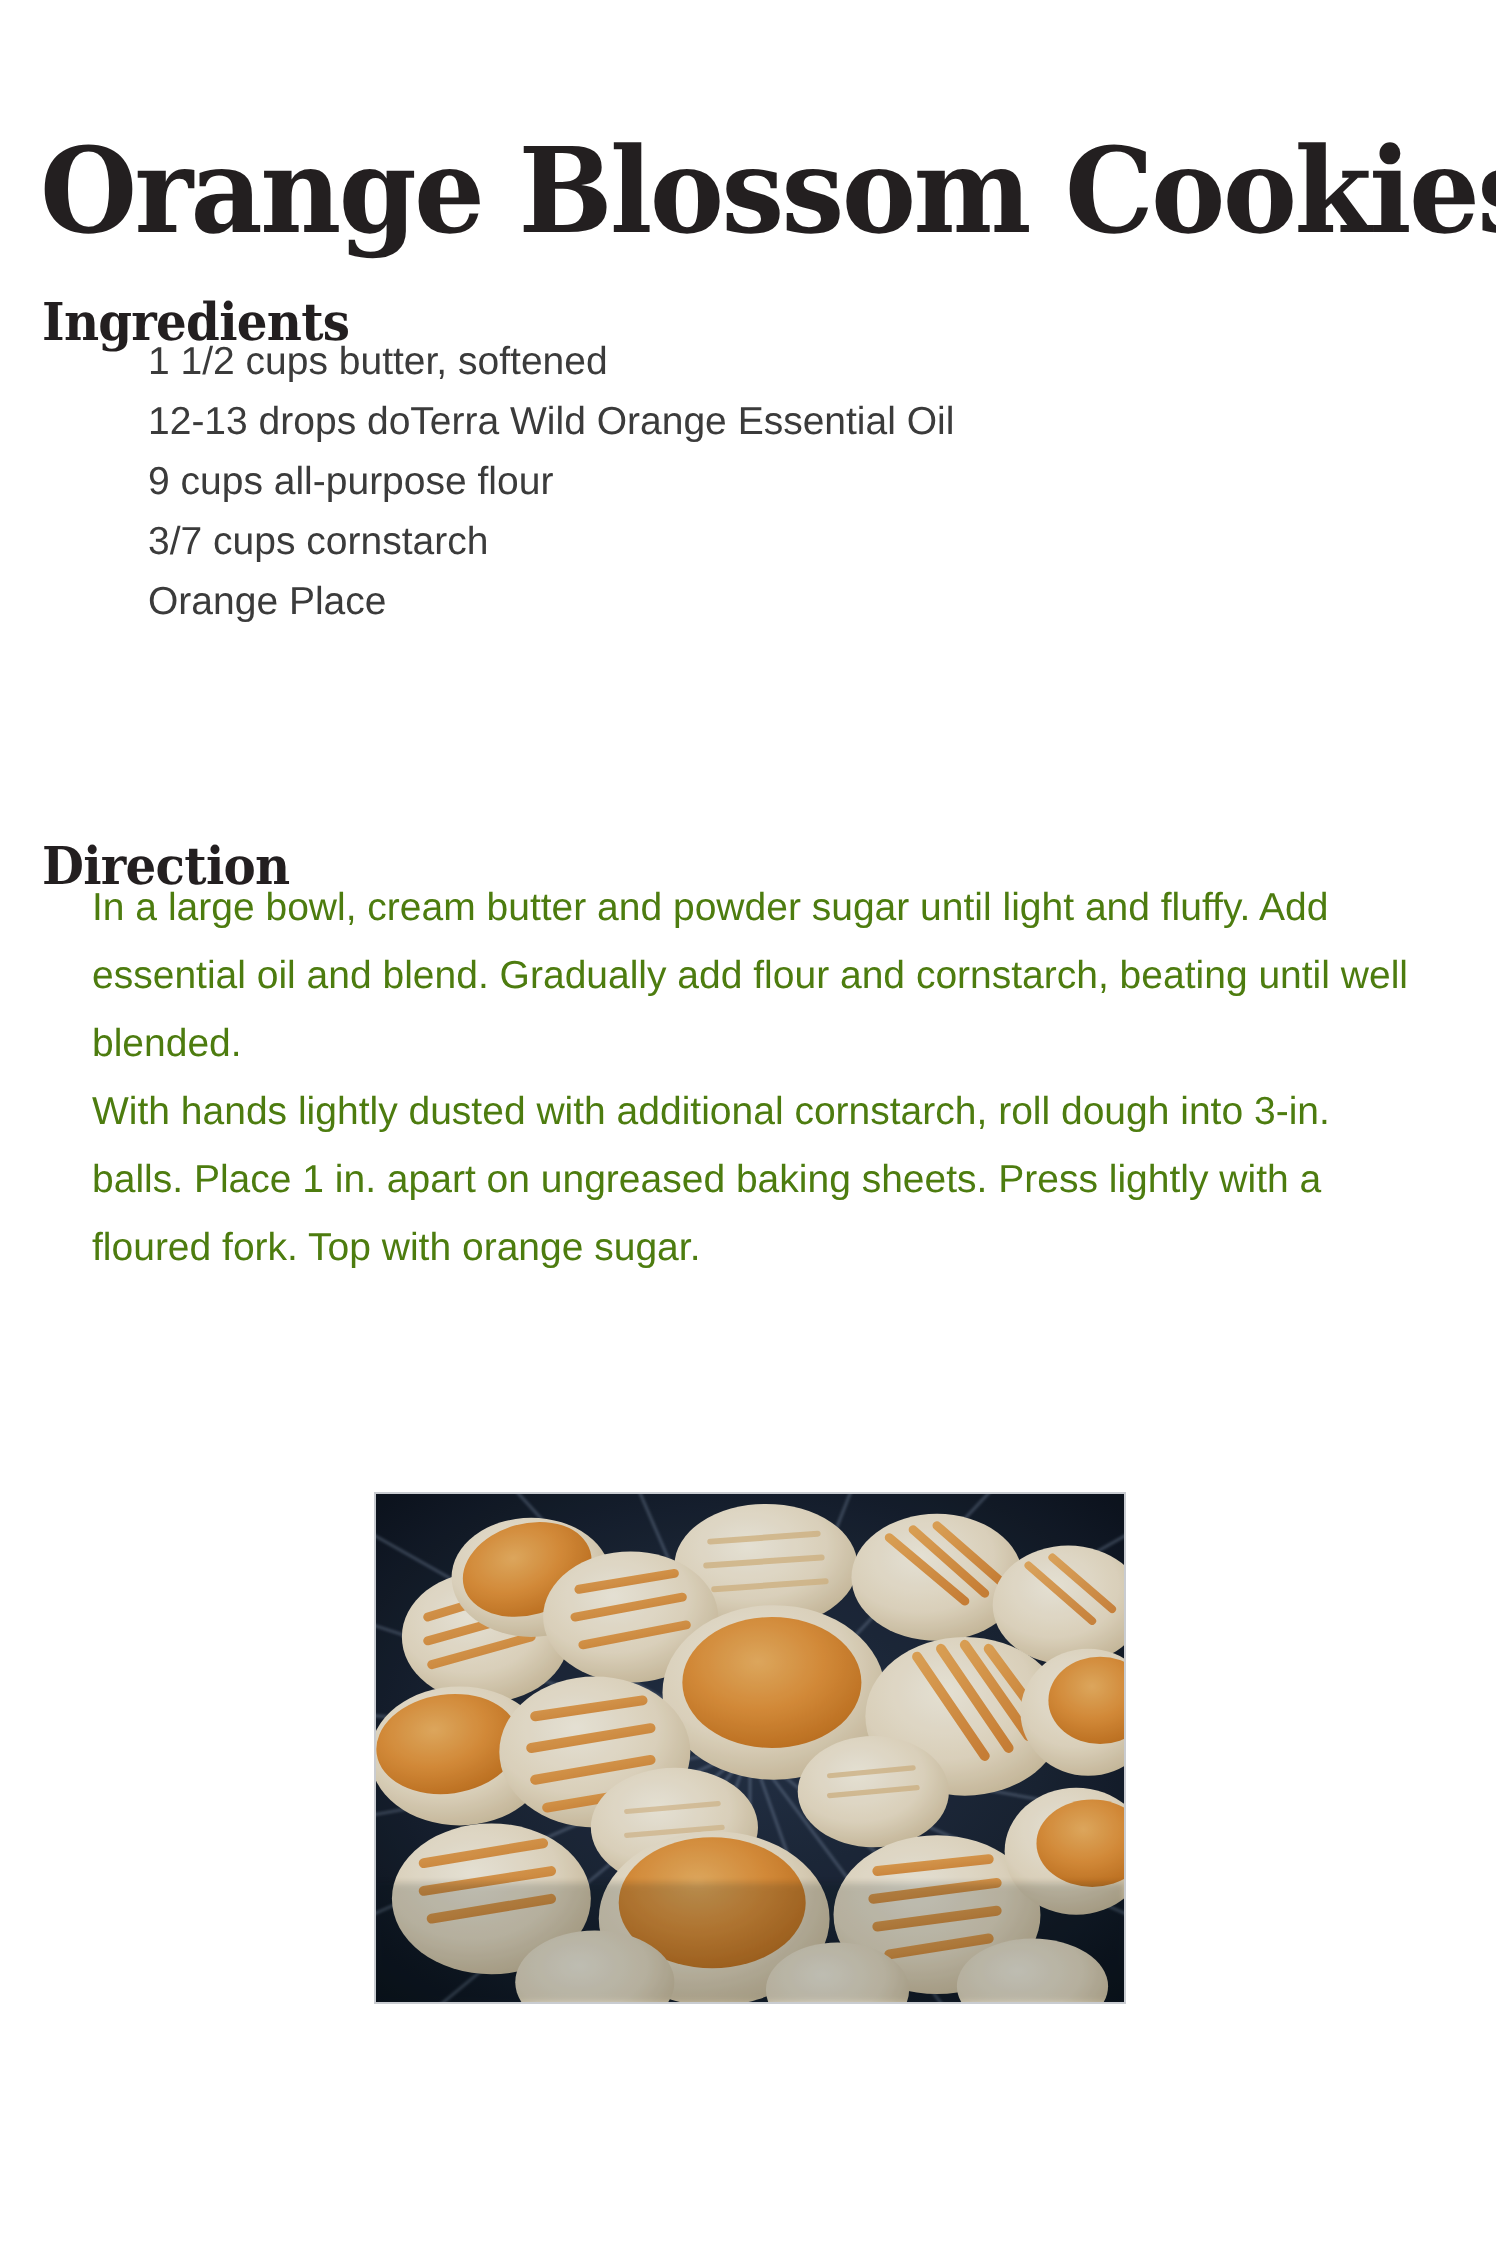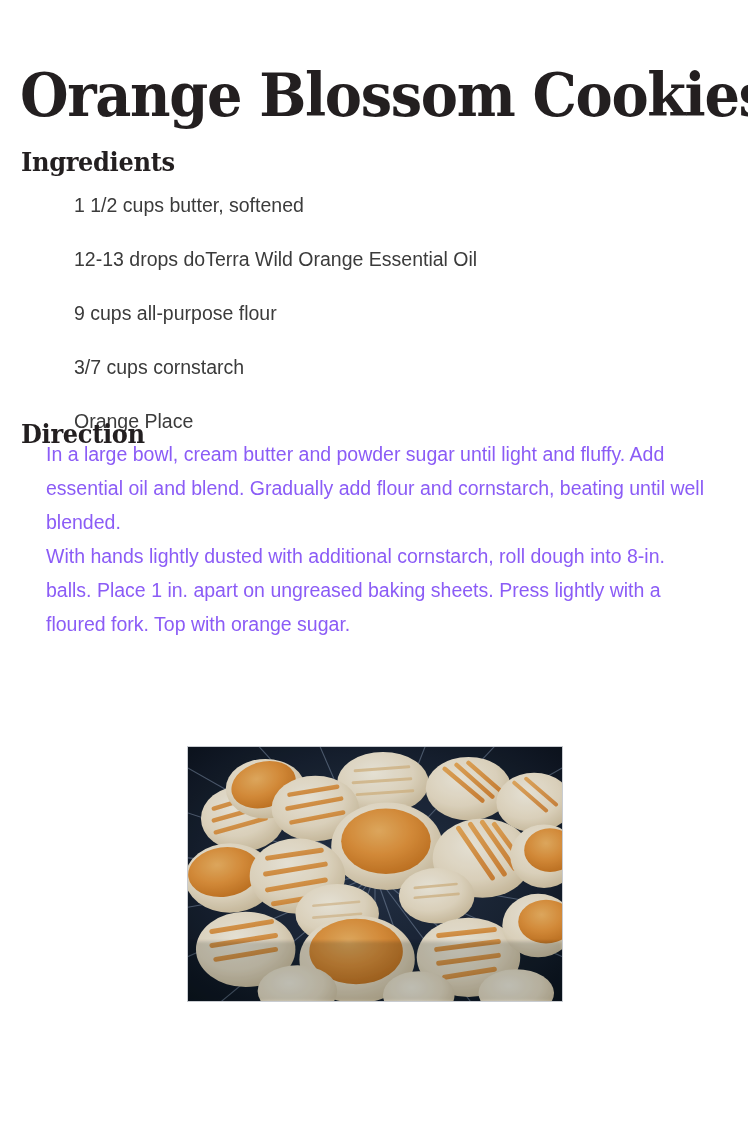--- a/index.html
+++ b/index.html
@@ -67,36 +67,35 @@
     padding: 0;
     list-style: none;
     width: 620px;
   }
   .ingredient-item {
     font-family: "Liberation Sans", sans-serif;
     font-size: 19.5px;
     line-height: 30px;
     color: #3b3b3b;
     white-space: nowrap;
-    margin-top: 24px;
   }
 
   
   .direction-body {
     position: absolute;
     left: 46px;
     top: 437px;
     width: 660px;
   }
   .direction-paragraph {
     margin: 0;
     font-family: "Liberation Sans", sans-serif;
     font-size: 19.5px;
     line-height: 34px;
-    color: #8b5cf6;
+    color: #4d7c0f;
   }
 
   
   .photo-frame {
     position: absolute;
     left: 187px;
     top: 746px;
     width: 376px;
     height: 256px;
     overflow: hidden;
@@ -137,21 +136,21 @@
     <li class="ingredient-item">12-13 drops doTerra Wild Orange Essential Oil</li>
     <li class="ingredient-item">9 cups all-purpose flour</li>
     <li class="ingredient-item">3/7 cups cornstarch</li>
     <li class="ingredient-item">Orange Place</li>
   </ul>
 
   <h2 class="section-heading" id="direction-heading">Direction</h2>
 
   <div class="direction-body">
     <p class="direction-paragraph">In a large bowl, cream butter and powder sugar until light and fluffy. Add essential oil and blend. Gradually add flour and cornstarch, beating until well blended.</p>
-    <p class="direction-paragraph">With hands lightly dusted with additional cornstarch, roll dough into 8-in. balls. Place 1 in. apart on ungreased baking sheets. Press lightly with a floured fork. Top with orange sugar.</p>
+    <p class="direction-paragraph">With hands lightly dusted with additional cornstarch, roll dough into 3-in. balls. Place 1 in. apart on ungreased baking sheets. Press lightly with a floured fork. Top with orange sugar.</p>
   </div>
 
   <figure class="photo-frame" style="margin:0;">
     <div class="photo-inner">
       <svg class="photo-svg" viewBox="0 0 376 256" preserveAspectRatio="none" aria-hidden="true">
         <defs>
           <radialGradient id="plateGrad" cx="50%" cy="48%" r="72%">
             <stop offset="0%" stop-color="#26334a"></stop>
             <stop offset="55%" stop-color="#1a2435"></stop>
             <stop offset="100%" stop-color="#0b111c"></stop>

